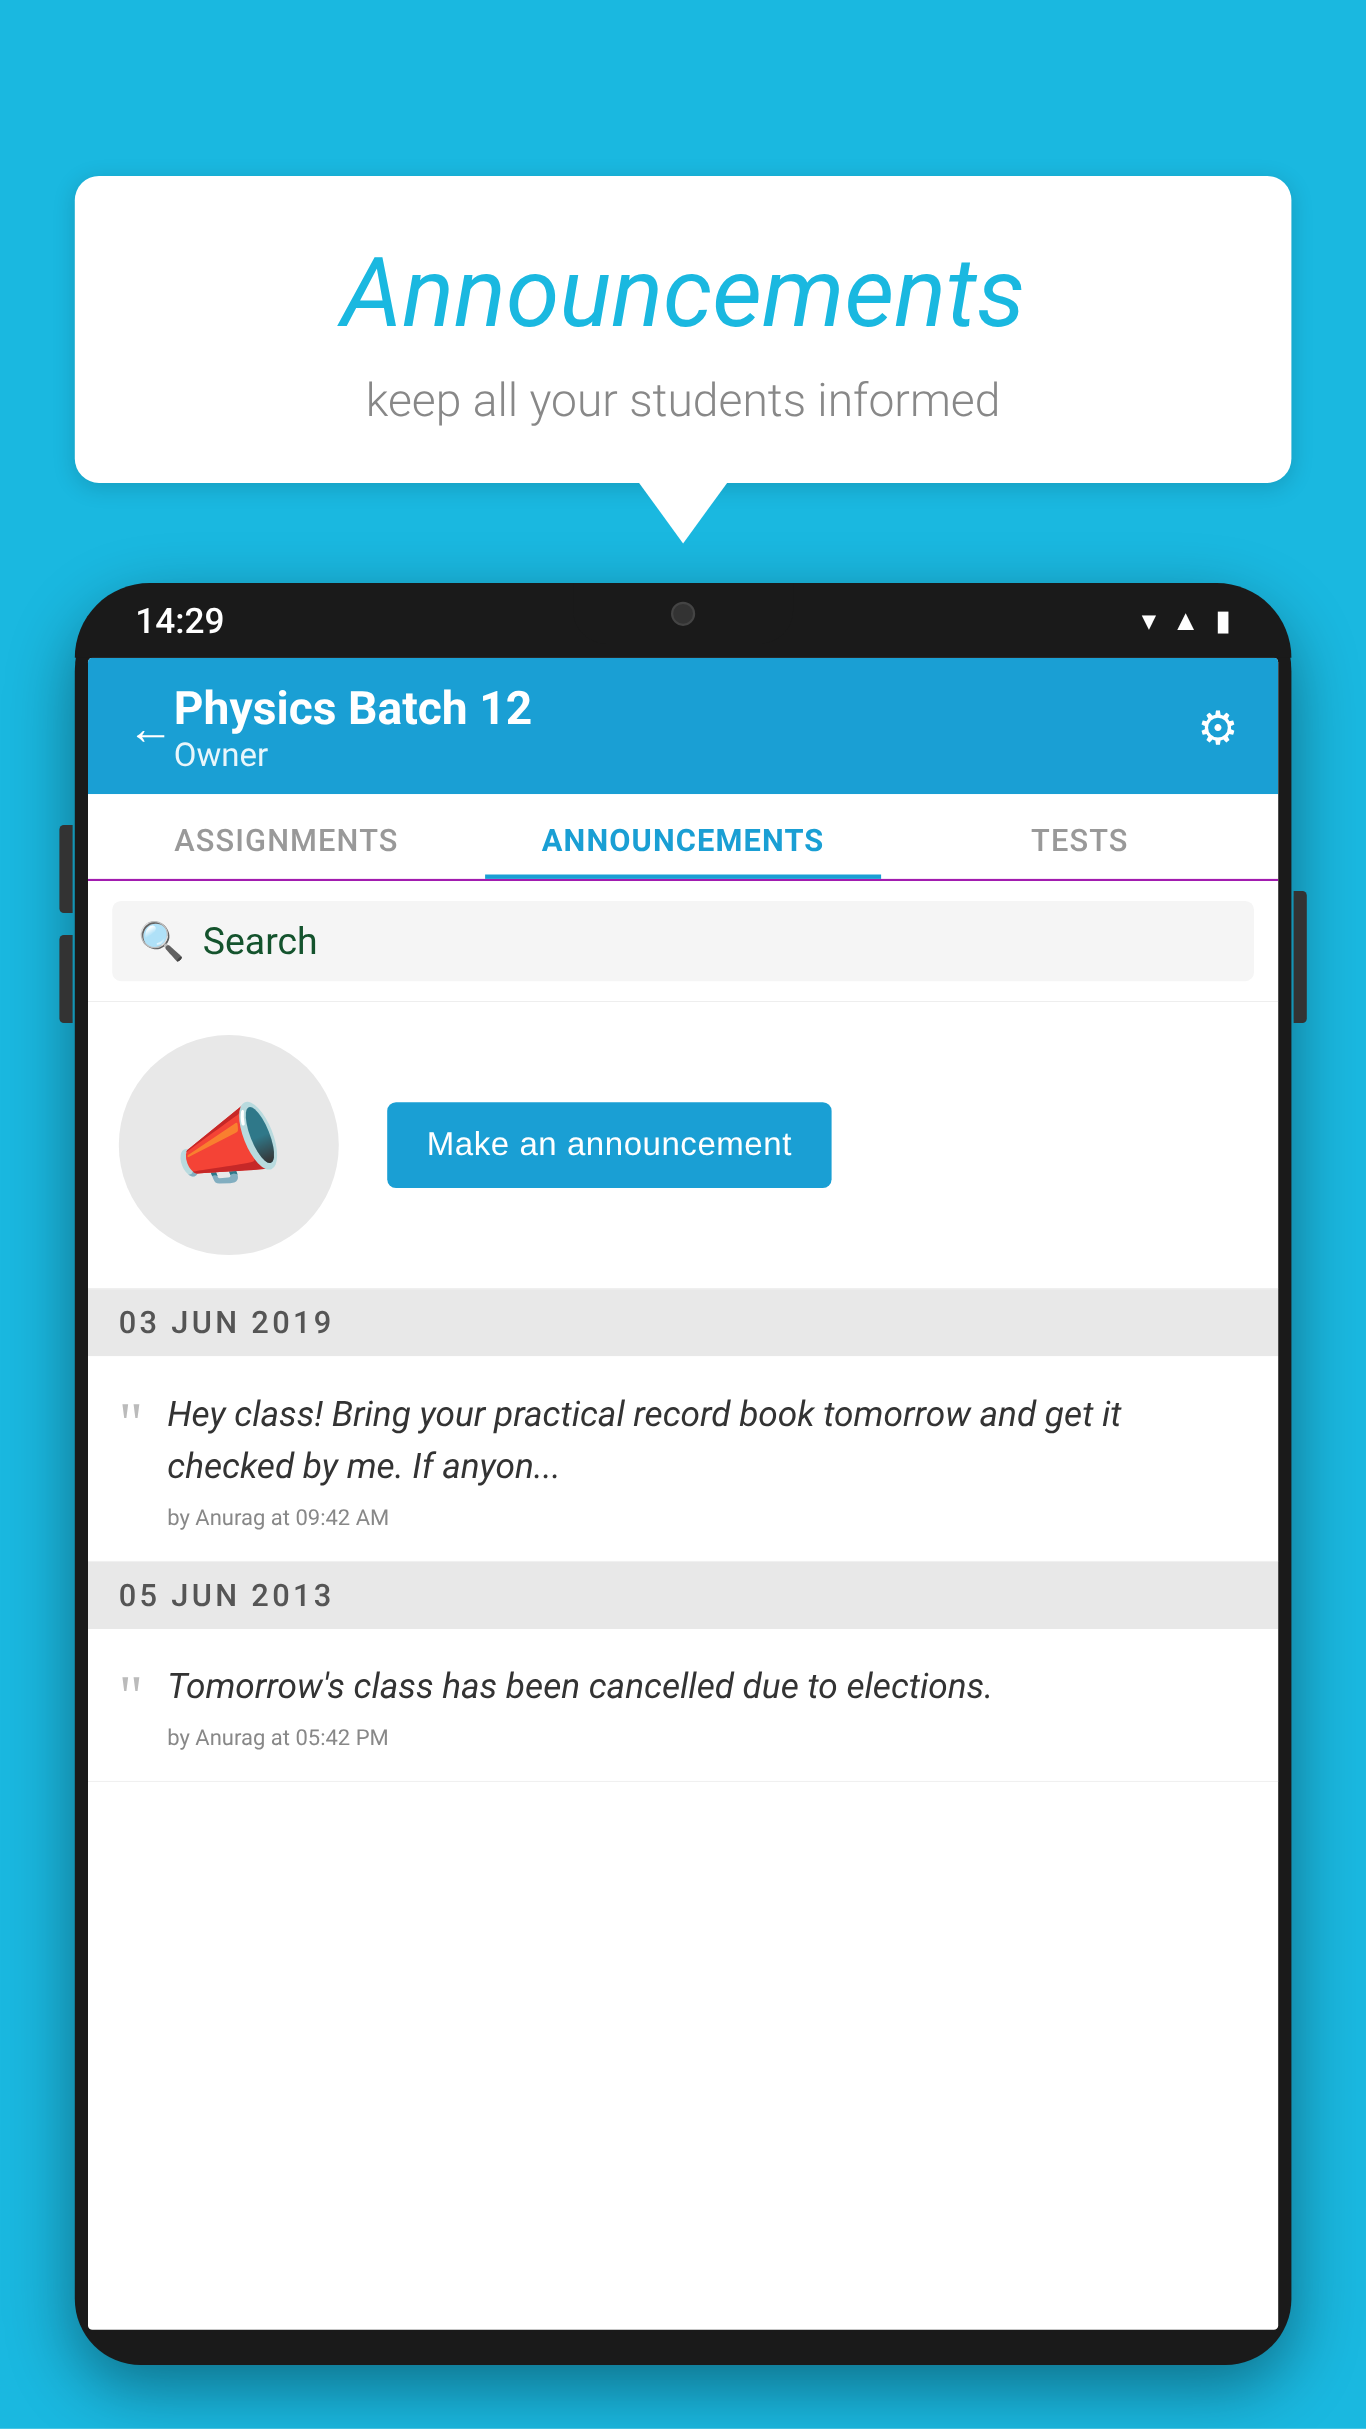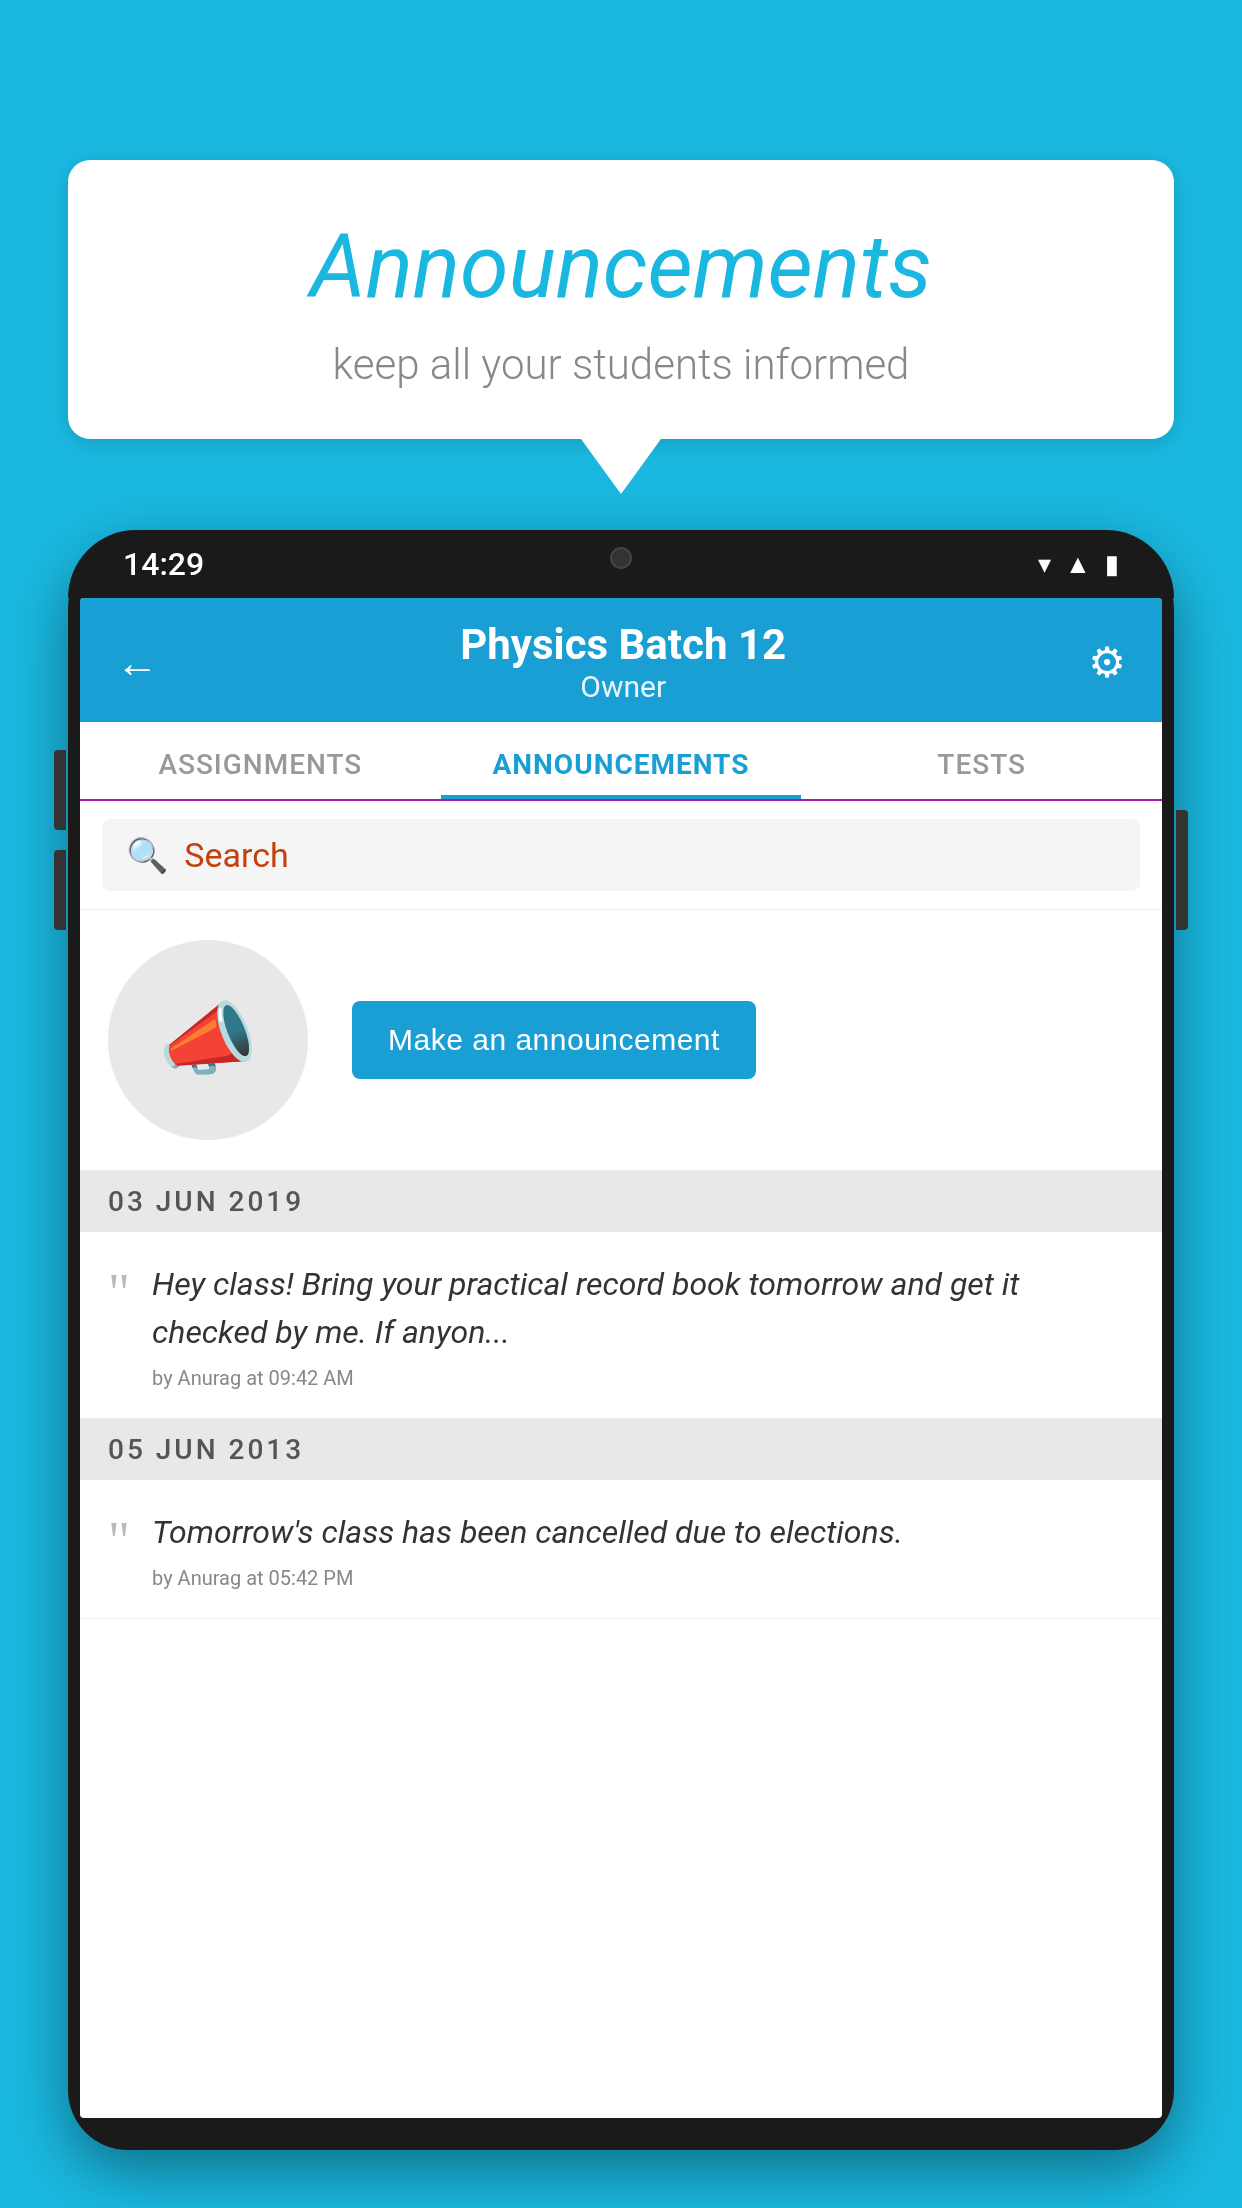--- a/index.html
+++ b/index.html
@@ -144,21 +144,21 @@
       justify-content: space-between;
     }
 
     .header-back {
       color: white;
       font-size: 42px;
       cursor: pointer;
     }
 
     .header-title-area {
-      text-align: center;
+      text-align: left;
       flex: 1;
     }
 
     .header-title {
       color: white;
       font-size: 42px;
       font-weight: 700;
     }
 
     .header-subtitle {
@@ -224,21 +224,21 @@
       gap: 16px;
     }
 
     .search-icon-wrap {
       color: #999;
       font-size: 34px;
     }
 
     .search-placeholder {
       font-size: 34px;
-      color: #c2410c;
+      color: #14532d;
     }
 
     
     .announcement-promo {
       display: flex;
       align-items: center;
       padding: 30px 28px;
       background: white;
       border-bottom: 1px solid #eeeeee;
       gap: 28px;

